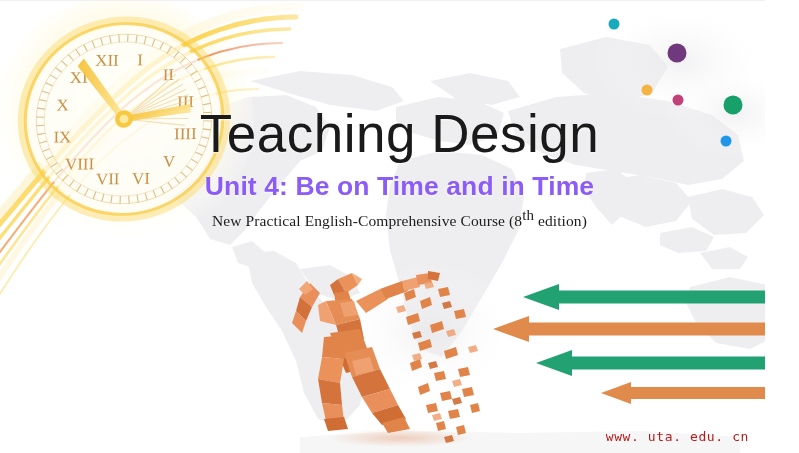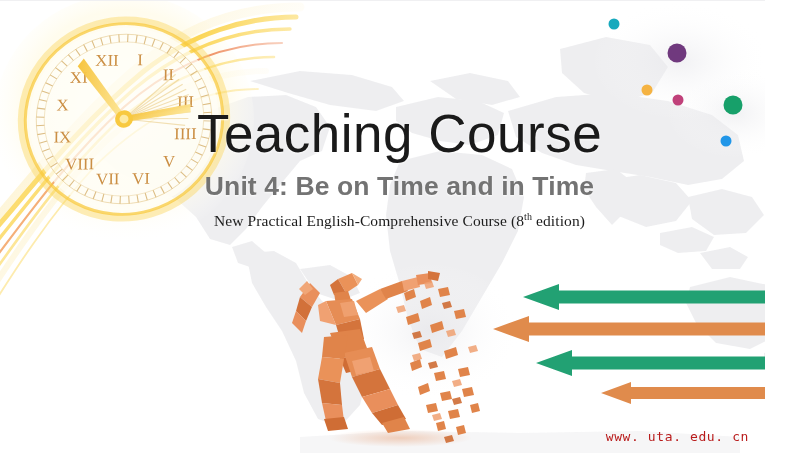--- a/index.html
+++ b/index.html
@@ -46,34 +46,34 @@
     line-height: 1.08;
     margin: 0;
     padding: 0;
     text-shadow: 0 1px 2px rgba(255,255,255,0.85);
   }
   #sub-title {
     font-family: "Liberation Sans", sans-serif;
     font-size: 26.5px;
     font-weight: 700;
     letter-spacing: 0.1px;
-    color: #737373;
+    color: #8b5cf6;
     margin: 9px 0 0 0;
     text-shadow: 0 1px 2px rgba(255,255,255,0.85);
   }
   #course-line {
     font-family: "Liberation Serif", serif;
     font-size: 15.5px;
     font-weight: 400;
     color: #1c1c1c;
     margin: 10px 0 0 0;
     letter-spacing: 0.1px;
   }
   #course-line sup {
-    font-size: 10px;
+    font-size: 15px;
     vertical-align: super;
     line-height: 0;
   }
 
   
   #footer-url {
     position: absolute;
     right: 16px;
     bottom: 9px;
     font-family: "DejaVu Sans Mono", monospace;
@@ -414,20 +414,20 @@
     <polygon fill="#22a173" points="523,296 559,283 559,289.5 799,289.5 799,302.5 559,302.5 559,309"></polygon>
 
     <polygon fill="#e08b4c" points="493,328 529,315 529,321.5 786,321.5 786,334.5 529,334.5 529,341"></polygon>
 
     <polygon fill="#22a173" points="536,362 572,349 572,355.5 799,355.5 799,368.5 572,368.5 572,375"></polygon>
 
     <polygon fill="#e08b4c" points="601,392 631,381 631,386 799,386 799,398 631,398 631,403"></polygon>
   </svg>
 
   <div id="title-block">
-    <h1 id="main-title">Teaching Course</h1>
+    <h1 id="main-title">Teaching Design</h1>
     <h2 id="sub-title">Unit 4: Be on Time and in Time</h2>
     <p id="course-line"><span>New Practical English-Comprehensive Course (8</span><sup>th</sup><span> edition)</span></p>
   </div>
 
   <div id="footer-url">www. uta. edu. cn</div>
 
 </div>
 
 </body></html>

